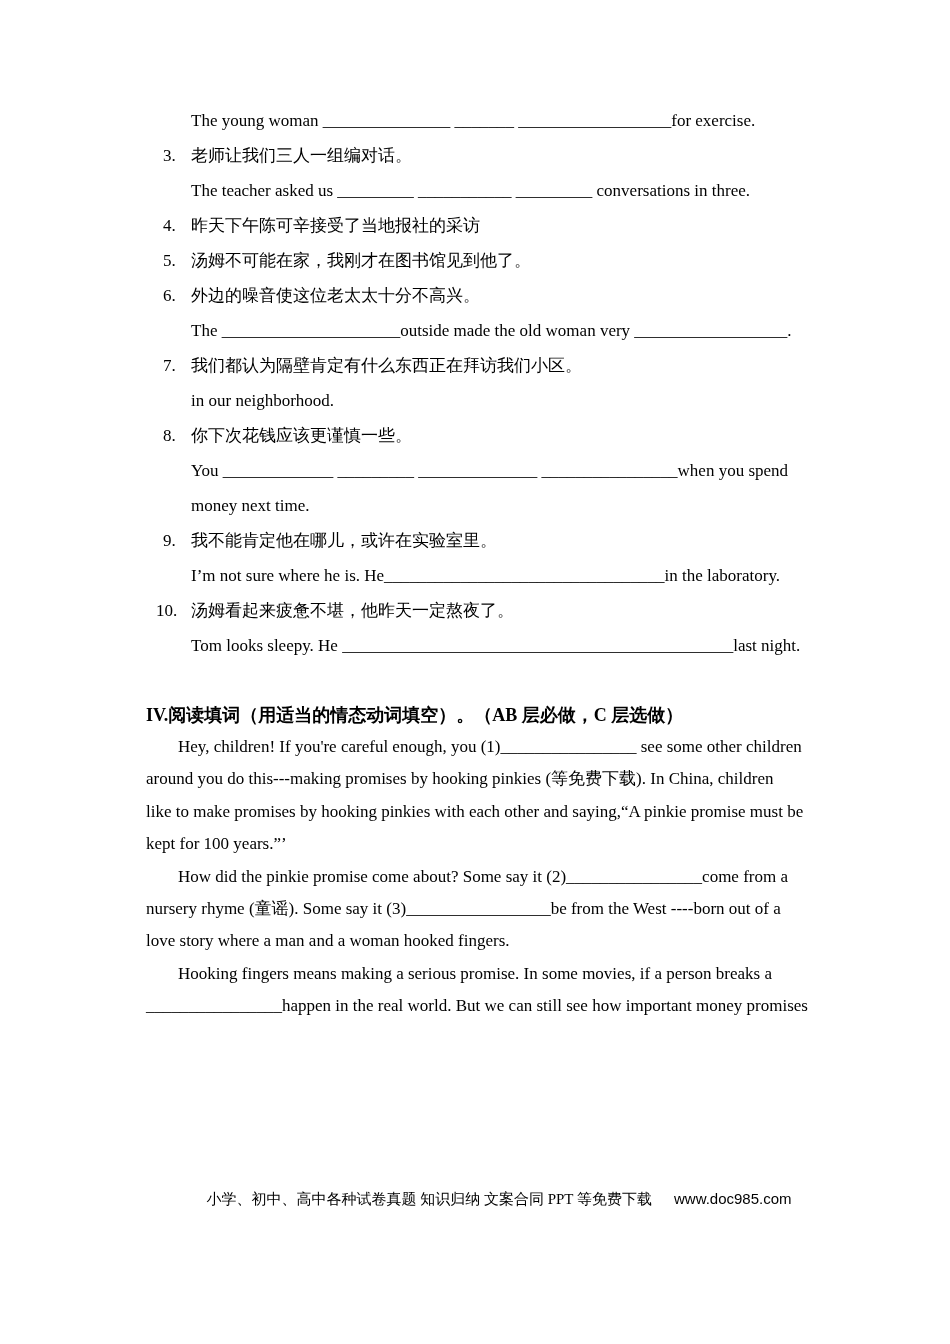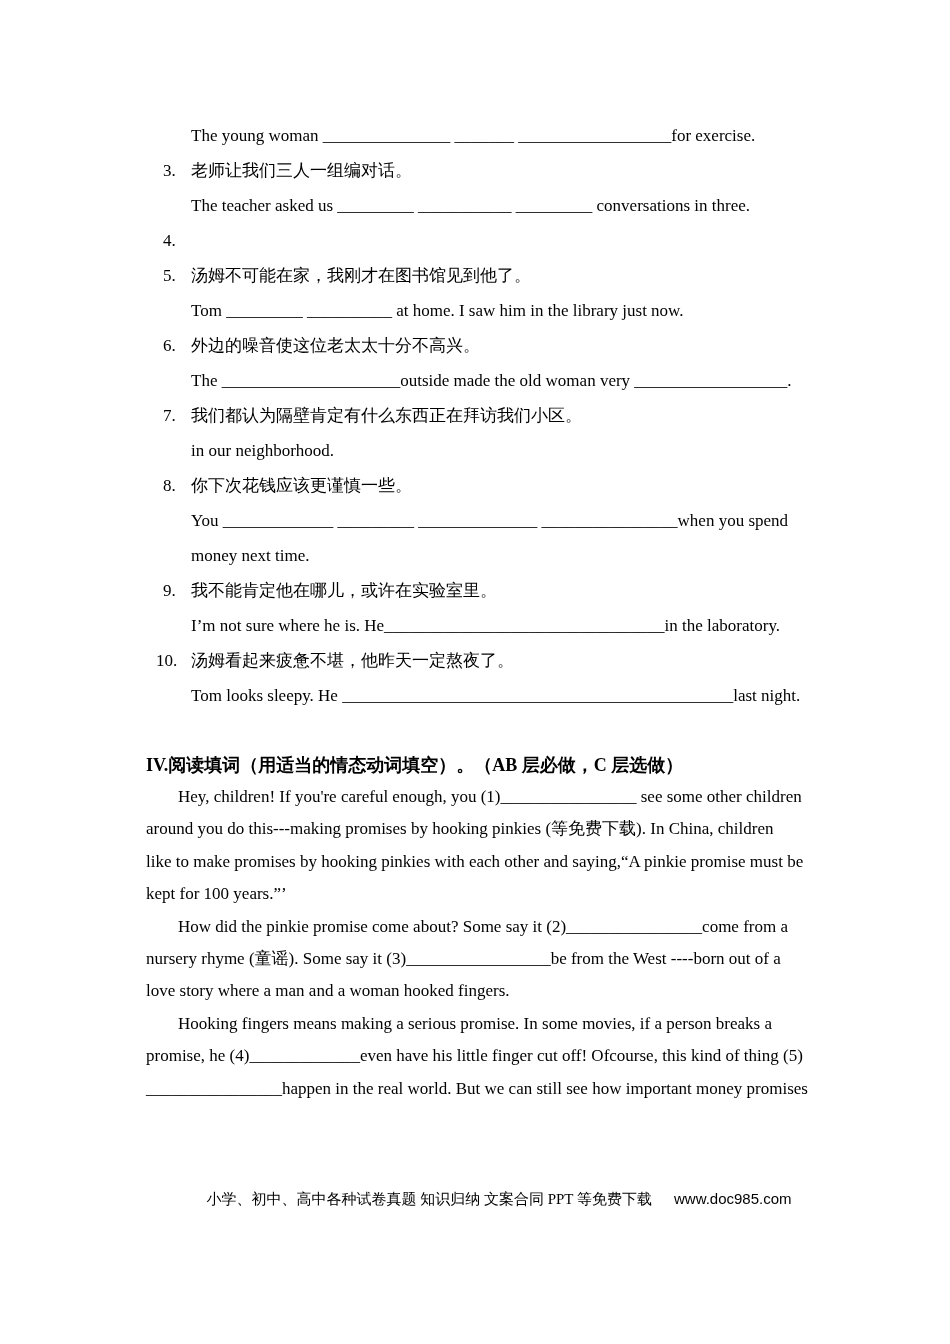--- a/index.html
+++ b/index.html
@@ -8,21 +8,21 @@
     height: 1344px;
     background: #ffffff;
     color: #000000;
     position: relative;
     overflow: hidden;
     font-family: "Liberation Serif", "DejaVu Serif", serif;
   }
   #content {
     position: absolute;
     left: 146px;
-    top: 118px;
+    top: 103px;
     width: 700px;
   }
   .ex-line {
     height: 35px;
     line-height: 35px;
     font-size: 17px;
     white-space: nowrap;
   }
   .ex-line.eng { padding-left: 45px; }
   .ex-line.item { position: relative; padding-left: 45px; }
@@ -59,23 +59,22 @@
   }
 </style>
 </head>
 <body>
 
 <div id="content">
   <div id="exercise-lines">
       <div class="ex-line eng">The young woman _______________ _______ __________________for exercise.</div>
       <div class="ex-line item"><span class="num">3.</span><span>老师让我们三人一组编对话。</span></div>
       <div class="ex-line eng">The teacher asked us _________ ___________ _________ conversations in three.</div>
-      <div class="ex-line item"><span class="num">4.</span></div>
+      <div class="ex-line item"><span class="num">4.</span><span>昨天下午陈可辛接受了当地报社的采访</span></div>
       <div class="ex-line item"><span class="num">5.</span><span>汤姆不可能在家，我刚才在图书馆见到他了。</span></div>
-      <div class="ex-line eng">Tom _________ __________ at home. I saw him in the library just now.</div>
       <div class="ex-line item"><span class="num">6.</span><span>外边的噪音使这位老太太十分不高兴。</span></div>
       <div class="ex-line eng">The _____________________outside made the old woman very __________________.</div>
       <div class="ex-line item"><span class="num">7.</span><span>我们都认为隔壁肯定有什么东西正在拜访我们小区。</span></div>
       <div class="ex-line eng">in our neighborhood.</div>
       <div class="ex-line item"><span class="num">8.</span><span>你下次花钱应该更谨慎一些。</span></div>
       <div class="ex-line eng">You _____________ _________ ______________ ________________when you spend</div>
       <div class="ex-line eng">money next time.</div>
       <div class="ex-line item"><span class="num">9.</span><span>我不能肯定他在哪儿，或许在实验室里。</span></div>
       <div class="ex-line eng">I’m not sure where he is. He_________________________________in the laboratory.</div>
       <div class="ex-line item"><span class="num n10">10.</span><span>汤姆看起来疲惫不堪，他昨天一定熬夜了。</span></div>
@@ -84,20 +83,19 @@
   <div id="sec-heading">IV.阅读填词（用适当的情态动词填空）。（AB 层必做，C 层选做）</div>
   <div id="section-paras">
       <div class="p-line indent">Hey, children! If you're careful enough, you (1)________________ see some other children</div>
       <div class="p-line">around you do this---making promises by hooking pinkies (等免费下载). In China, children</div>
       <div class="p-line">like to make promises by hooking pinkies with each other and saying,“A pinkie promise must be</div>
       <div class="p-line">kept for 100 years.”’</div>
       <div class="p-line indent">How did the pinkie promise come about? Some say it (2)________________come from a</div>
       <div class="p-line">nursery rhyme (童谣). Some say it (3)_________________be from the West ----born out of a</div>
       <div class="p-line">love story where a man and a woman hooked fingers.</div>
       <div class="p-line indent">Hooking fingers means making a serious promise. In some movies, if a person breaks a</div>
-      <div class="p-line">promise, he (4)_____________even have his little finger cut off! Ofcourse, this kind of thing (5)</div>
       <div class="p-line">________________happen in the real world. But we can still see how important money promises</div>
     </div>
 </div>
 
 <div id="footer">
   <span>小学、初中、高中各种试卷真题  知识归纳  文案合同  PPT 等免费下载</span><span class="url">www.doc985.com</span>
 </div>
 
 </body></html>

